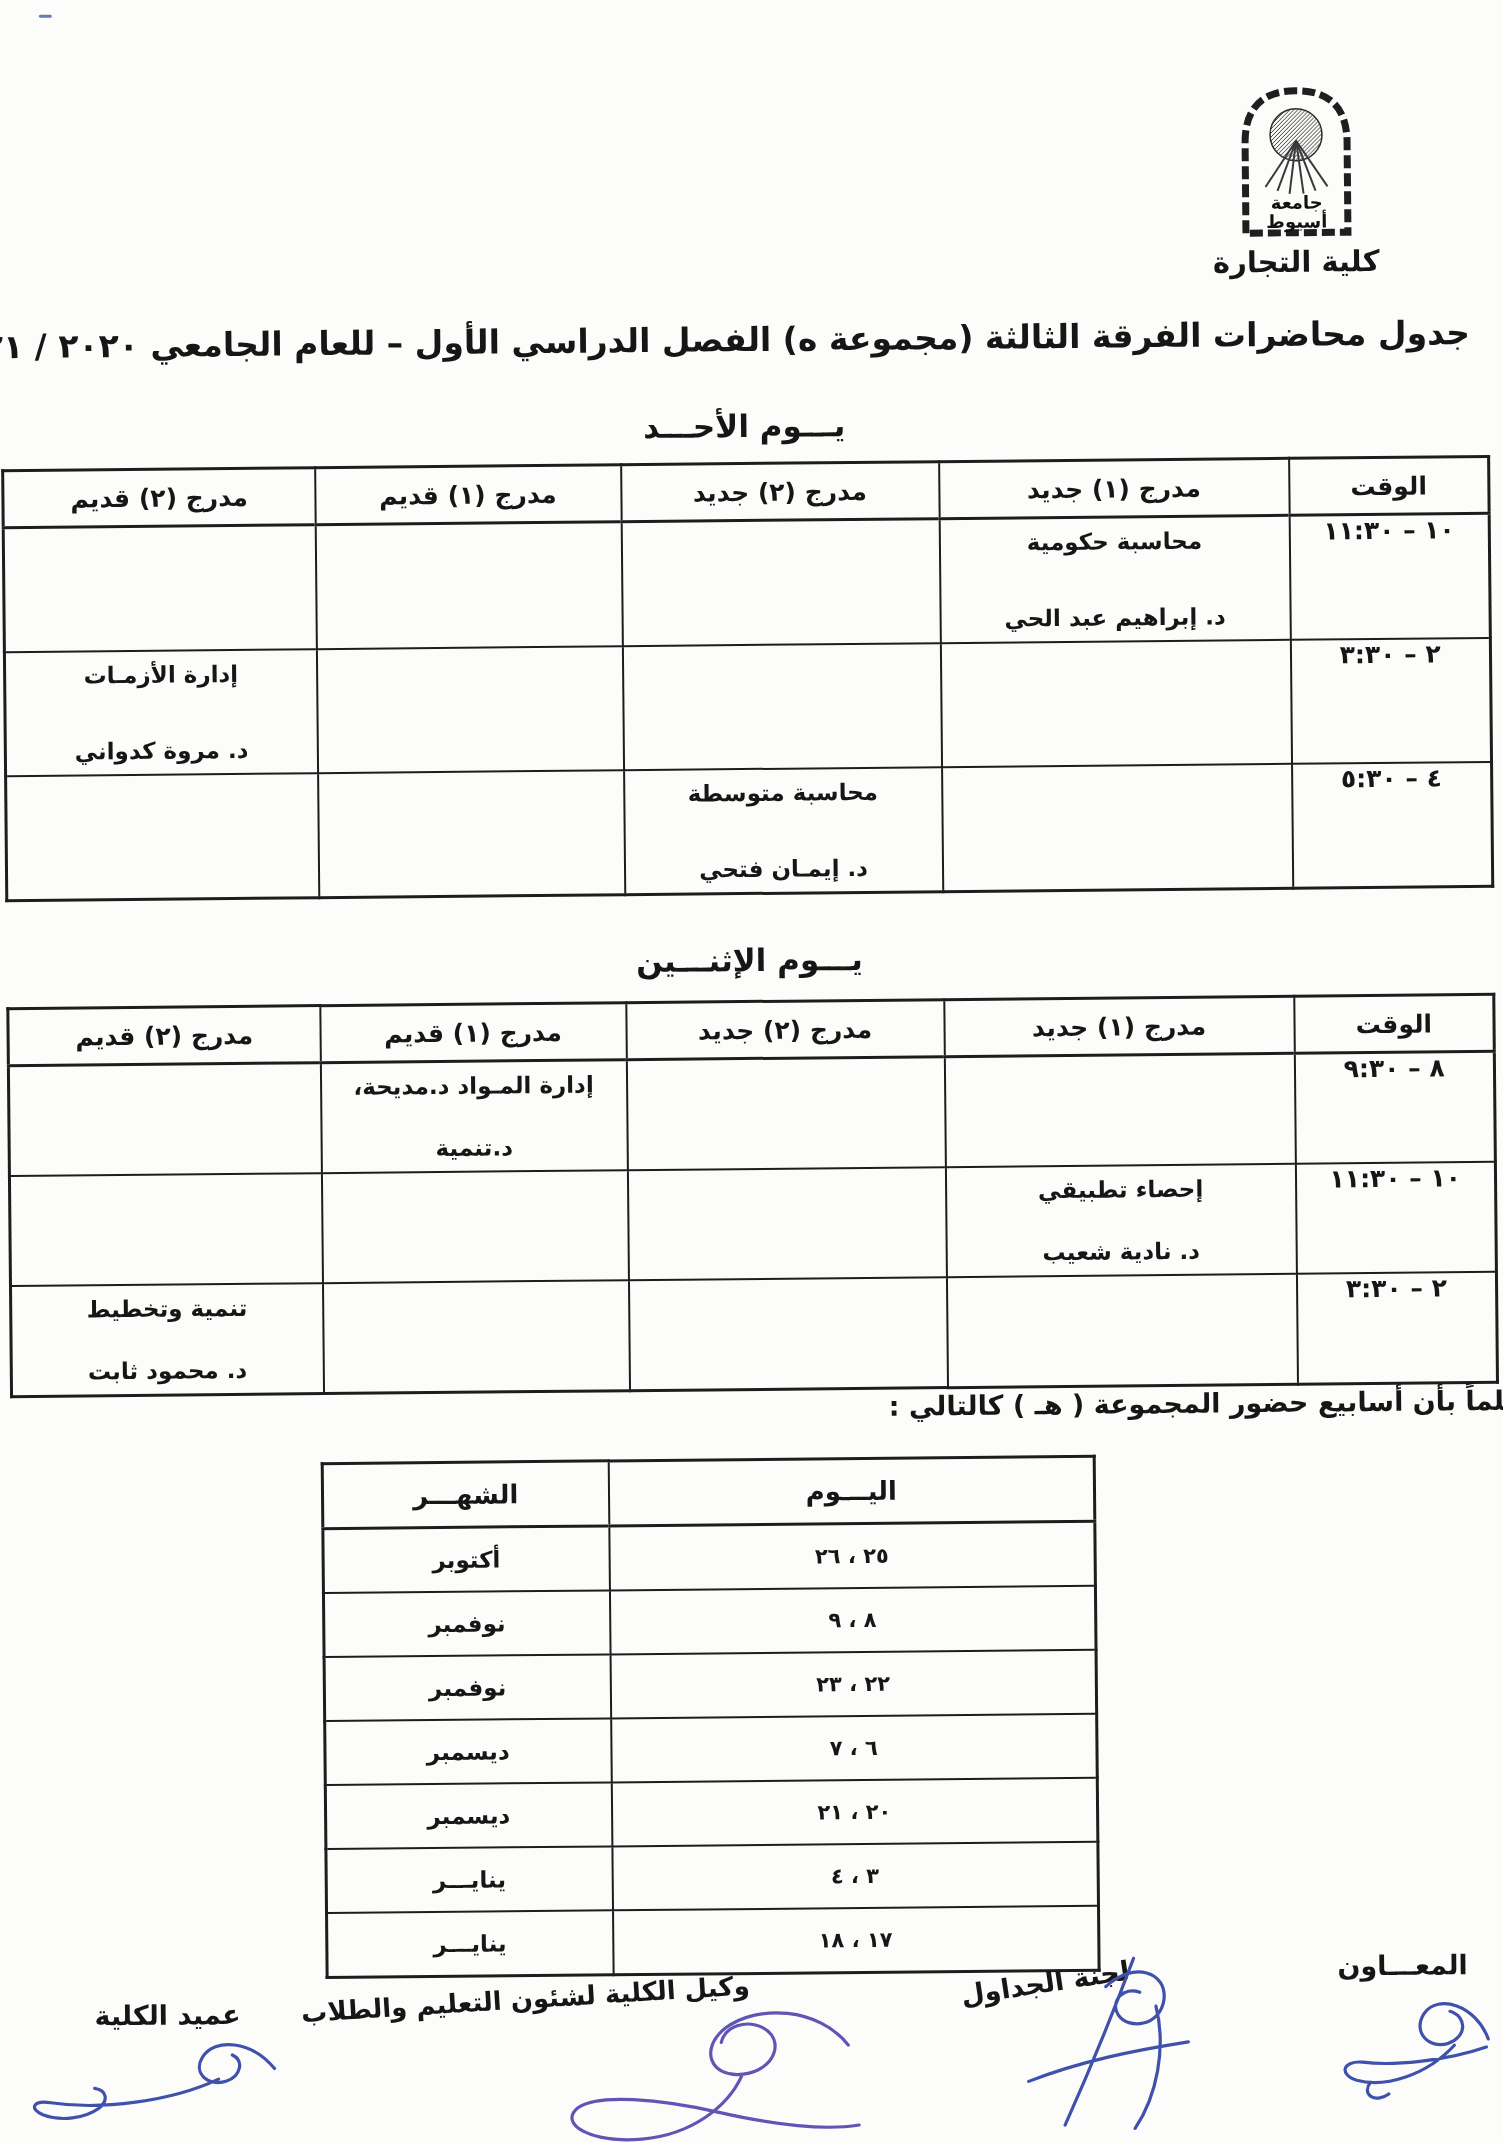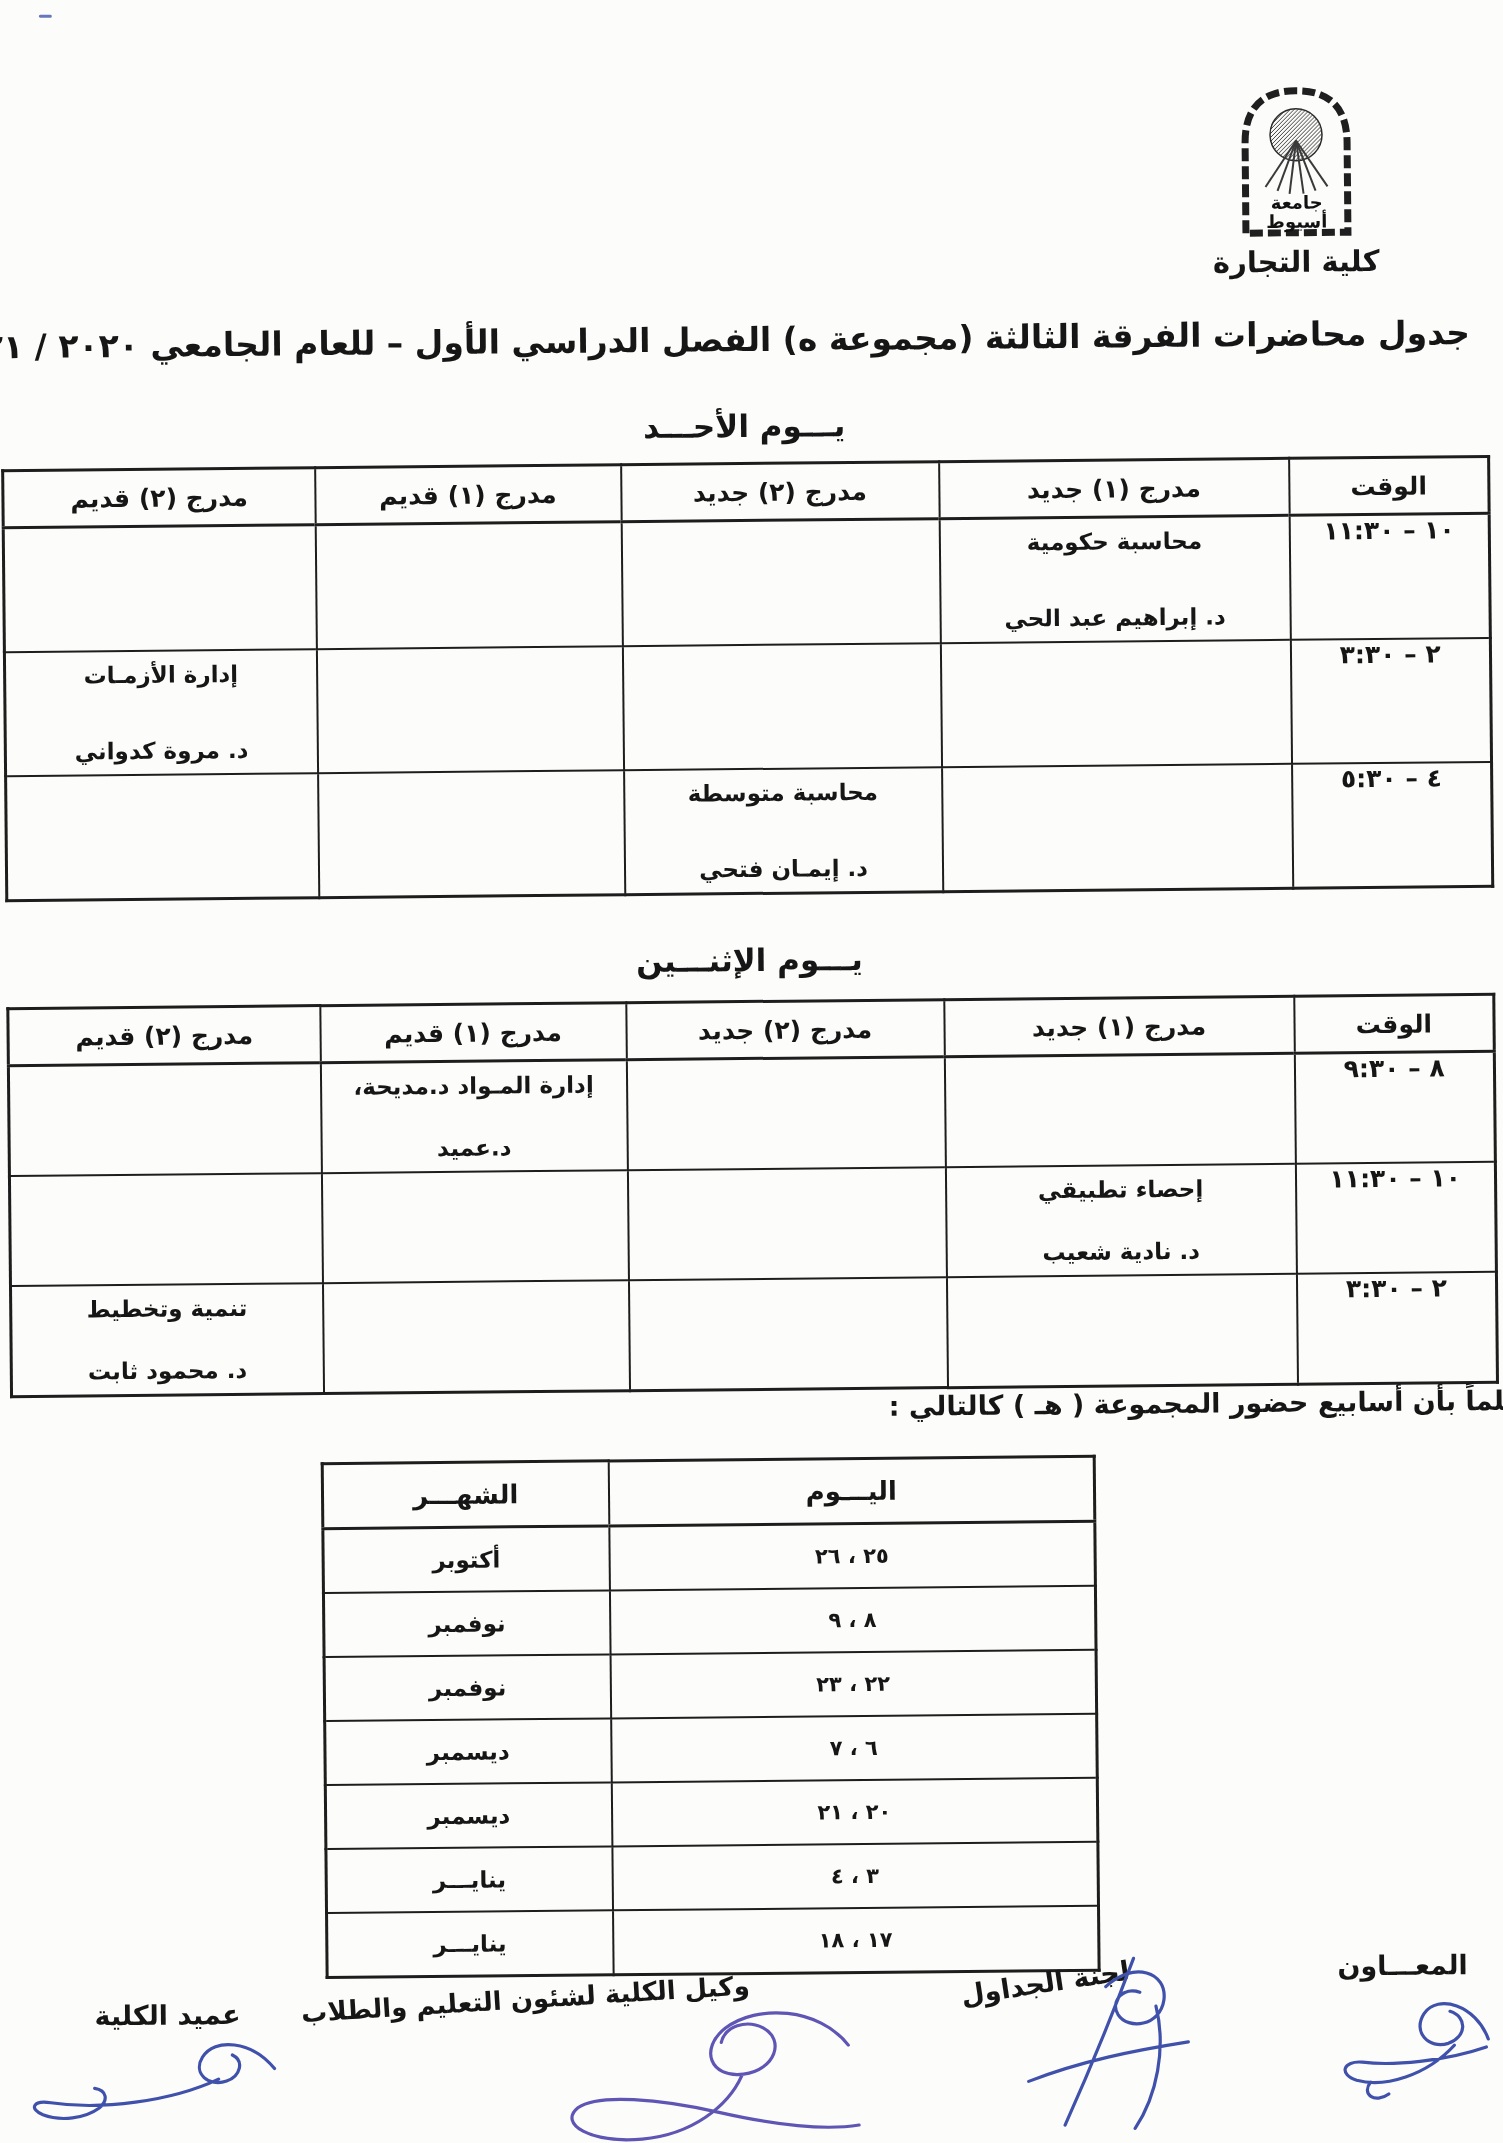--- a/index.html
+++ b/index.html
@@ -234,21 +234,21 @@
           </td>
         <td>
             <div class="sc-inner">
           <span class="ln"></span>
           <span class="ln"></span>
             </div>
           </td>
         <td>
             <div class="sc-inner">
           <span class="ln">إدارة المـواد د.مديحة،</span>
-          <span class="ln">د.عميد</span>
+          <span class="ln">د.تنمية</span>
             </div>
           </td>
         <td>
             <div class="sc-inner">
           <span class="ln"></span>
           <span class="ln"></span>
             </div>
           </td>
       </tr>
       <tr>

